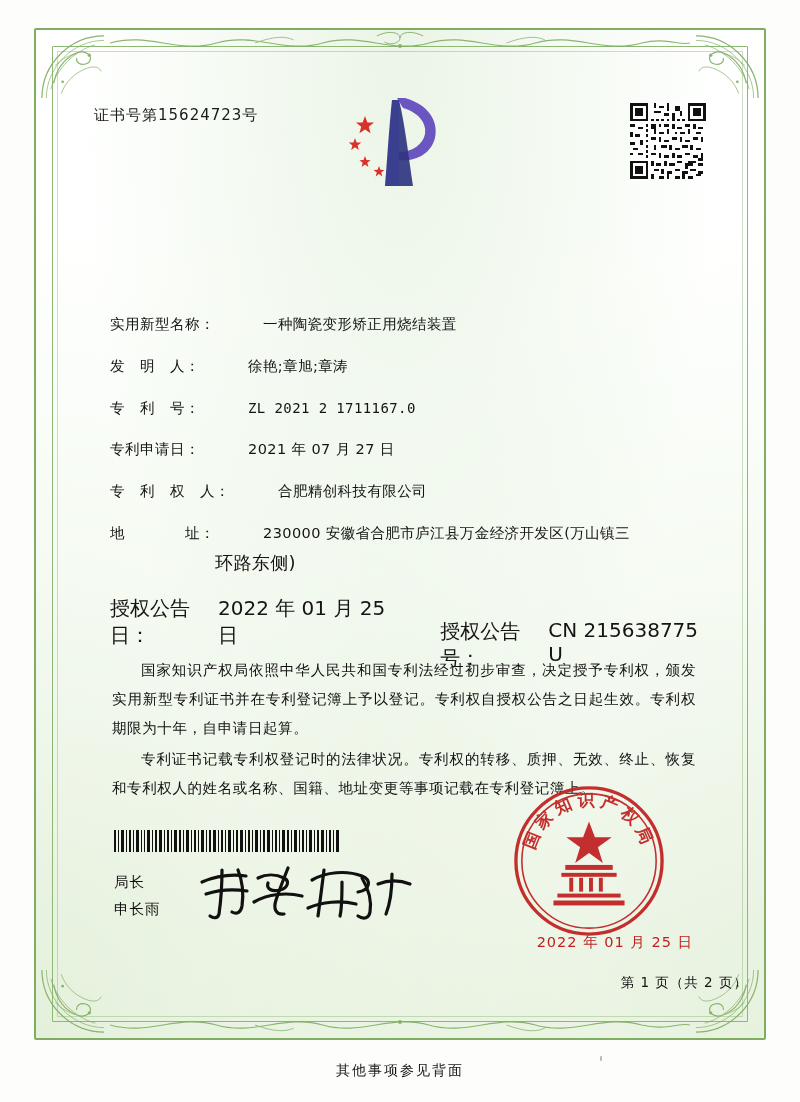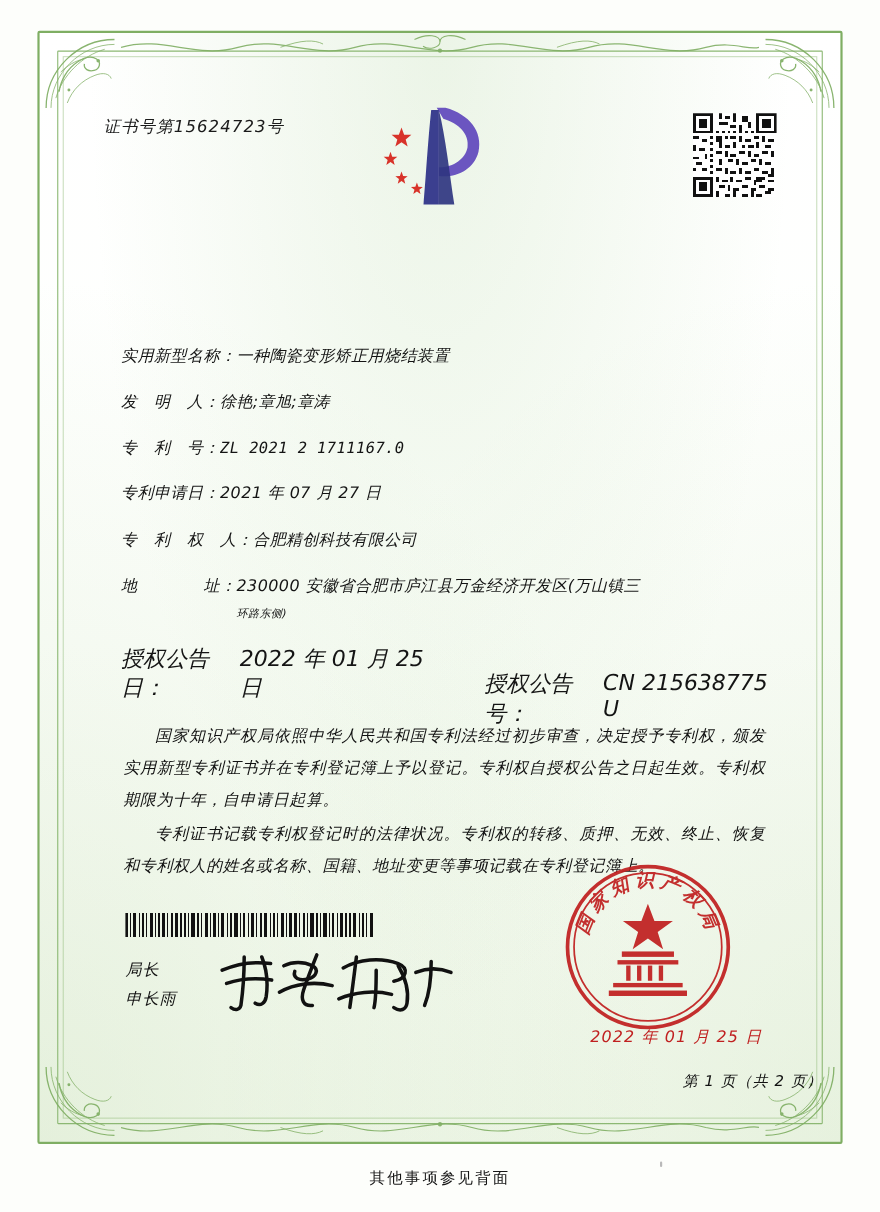--- a/index.html
+++ b/index.html
@@ -79,21 +79,20 @@
   .edge-top svg, .edge-bottom svg { width: 100%; height: 100%; display:block; }
 
   
   .content {
     position: absolute;
     left: 52px;
     top: 46px;
     right: 52px;
     bottom: 80px;
     padding: 0;
-    font-style: italic;
   }
   .cert-no {
     position: absolute;
     left: 42px;
     top: 60px;
     font-size: 15px;
     color: #1a1a1a;
     letter-spacing: 1px;
     white-space: nowrap;
   }
@@ -136,20 +135,21 @@
     right: 46px;
     top: 268px;
   }
   .field {
     display: flex;
     align-items: flex-start;
     margin-bottom: 20px;
     font-size: 14.5px;
     color: #141414;
     line-height: 1.5;
+    gap: 48px;
   }
   .field .lbl {
     flex: 0 0 auto;
     white-space: pre;
     letter-spacing: 0.5px;
   }
   .field .val {
     flex: 1 1 auto;
     letter-spacing: 0.4px;
   }
@@ -166,21 +166,21 @@
   }
   .field-row2 .cell {
     display: flex;
     align-items: flex-start;
   }
   .field-row2 .cell.second { margin-left: 48px; margin-top: 23px; }
 
   .addr-cont {
     margin: -14px 0 20px 0;
     padding-left: 105px;
-    font-size: 10px;
+    font-size: 18px;
     color: #141414;
     letter-spacing: 0.4px;
   }
 
   .paragraphs {
     position: absolute;
     left: 60px;
     right: 52px;
     top: 610px;
     font-size: 14.5px;

